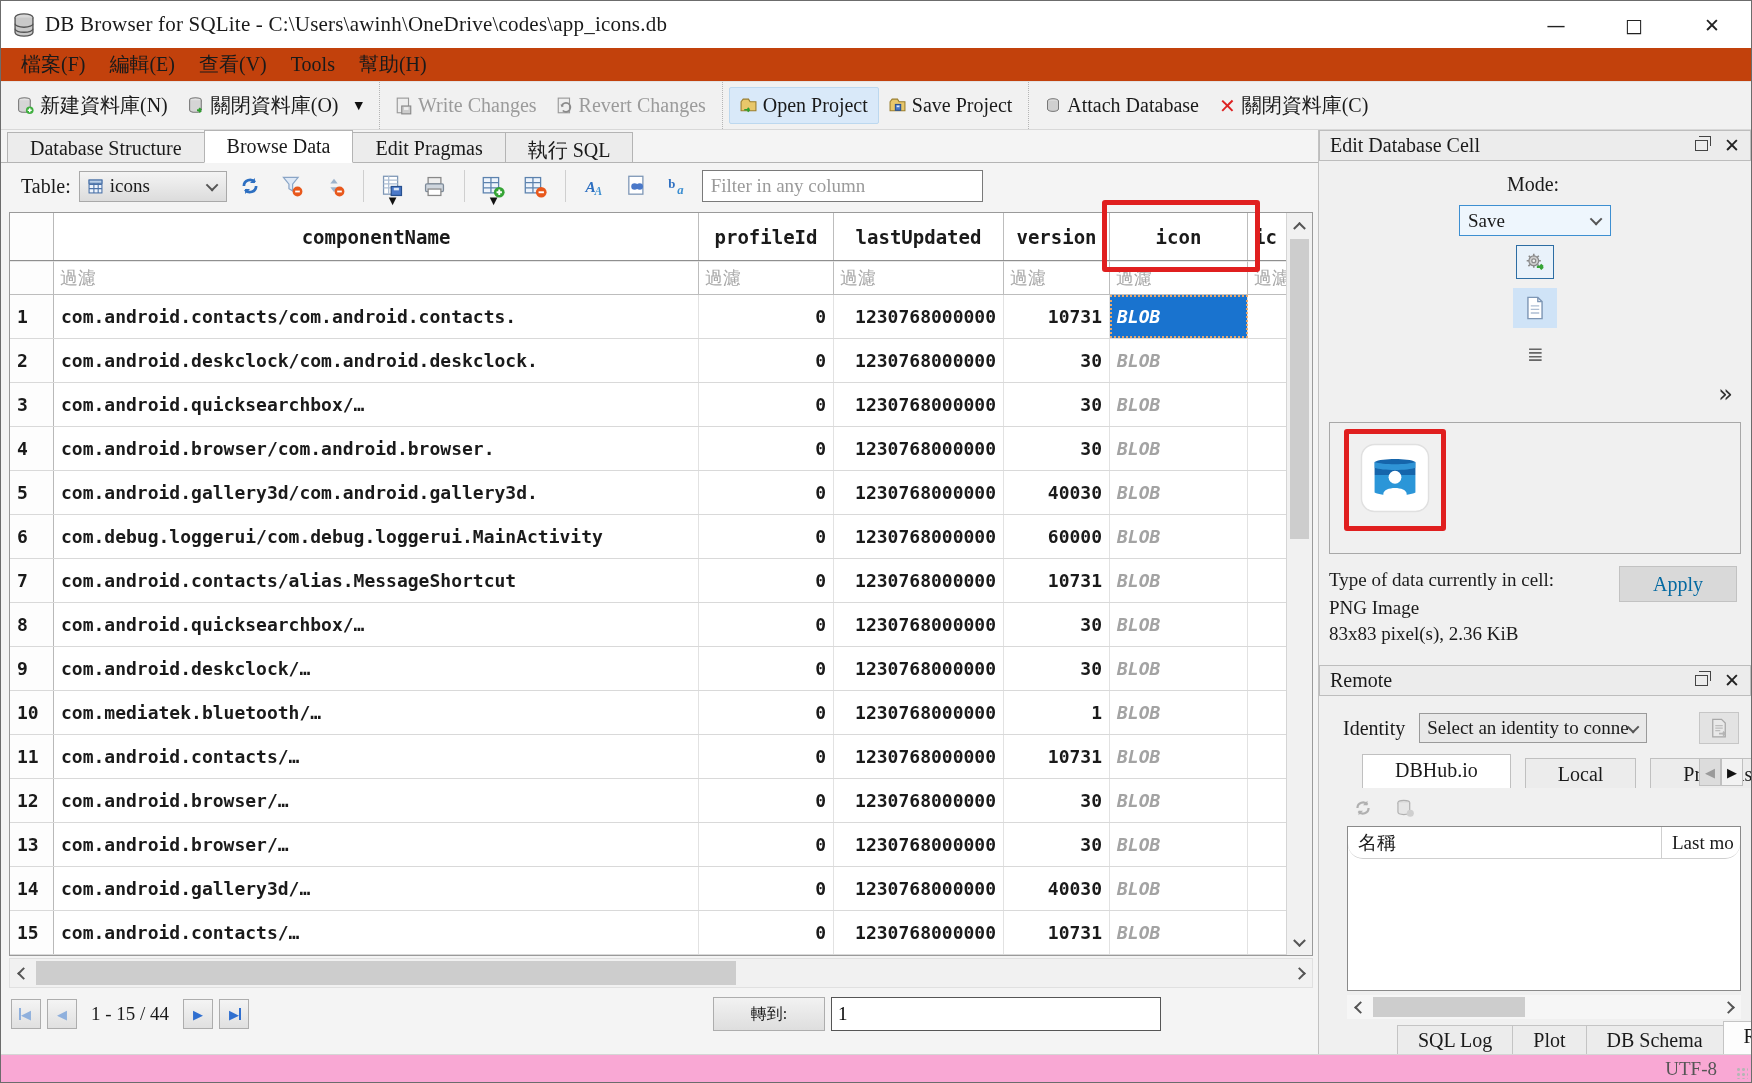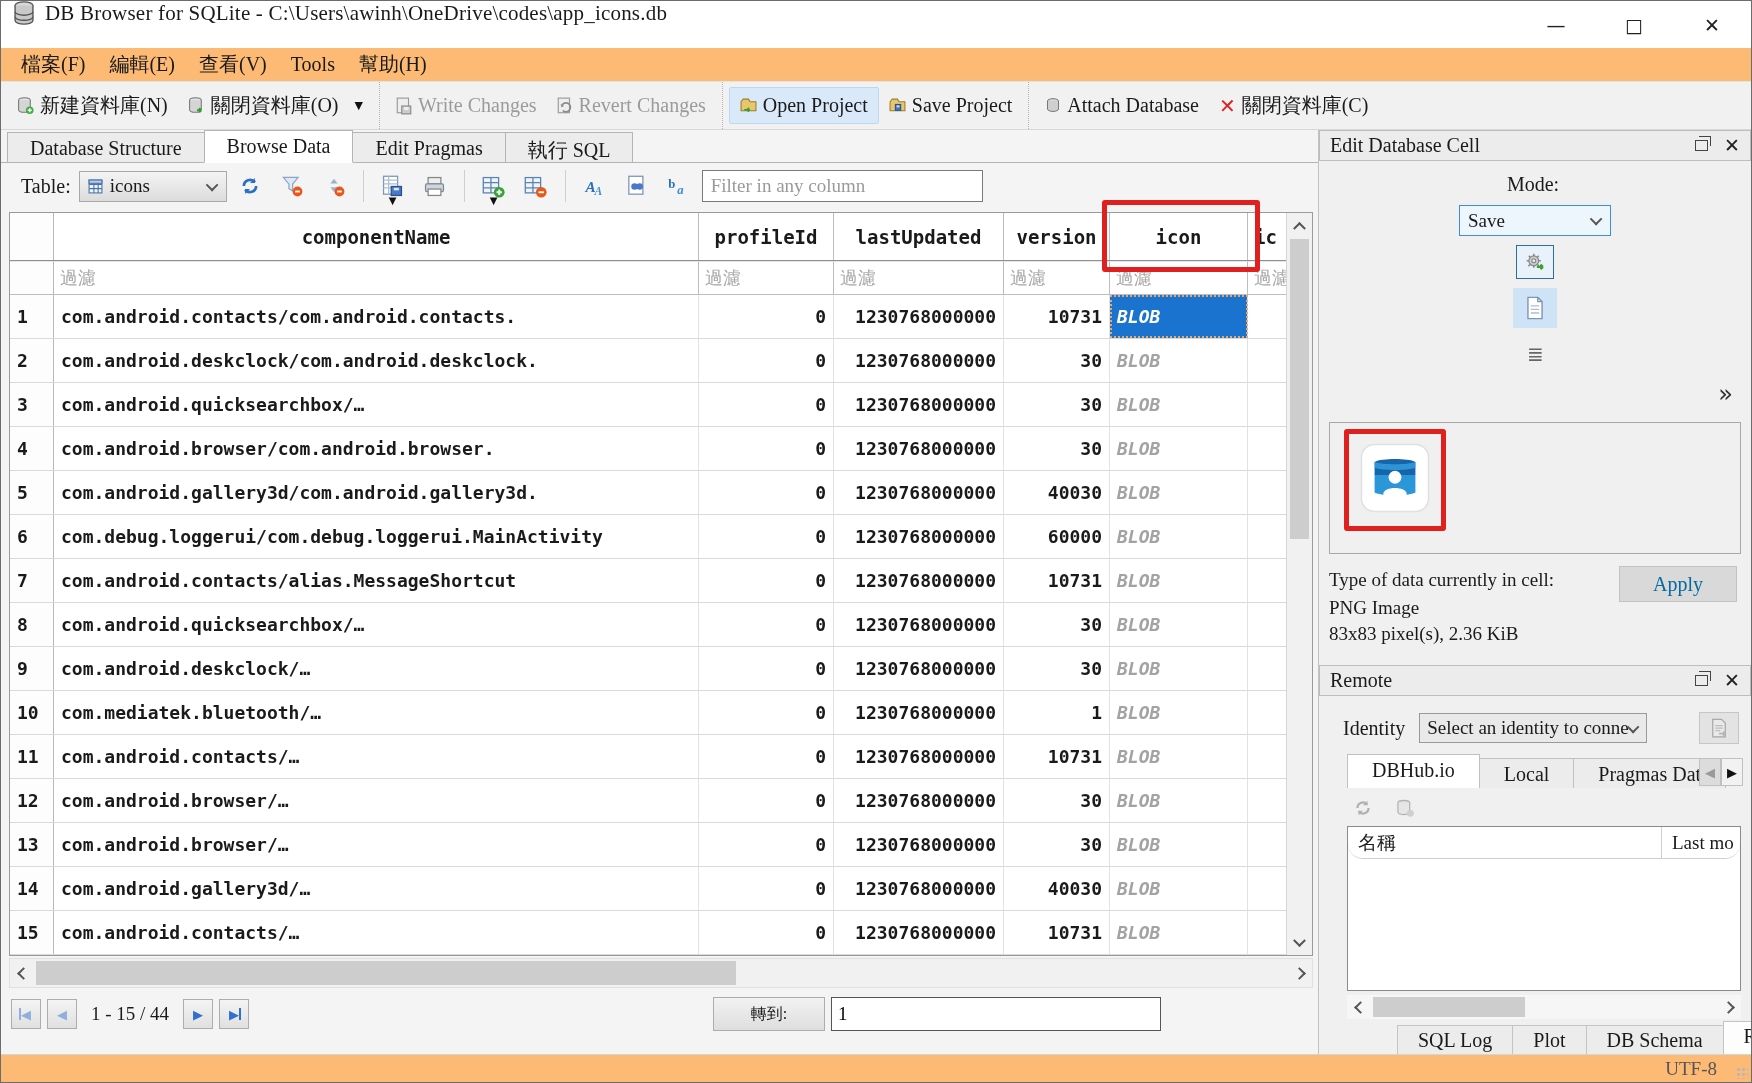--- a/index.html
+++ b/index.html
@@ -11,27 +11,27 @@
     border: 1px solid #6c6c6c;
     display: flex; flex-direction: column;
     position: relative;
   }
   :root {
     --sel: #1973cf;
     --red: #e01f1f;
     --hl: #d9e9f9;
   }
   
-  .titlebar { height: 47px; background: #fff; display: flex; flex: none; }
+  .titlebar { height: 47px; background: #fff; display: flex; align-items: center; flex: none; }
   .titlebar .app-ic { margin: 0 10px 0 12px; }
   .title-text { font-size: 21px; letter-spacing: 0.2px; }
   .win-btns { margin-left: auto; display: flex; height: 100%; }
   .win-btn { width: 78px; display: flex; align-items: center; justify-content: center; font-size: 19px; font-family: "DejaVu Sans", sans-serif; color: #222; }
   
-  .menubar { height: 34px; background: #fdba74; display: flex; align-items: center; padding-left: 8px; border-bottom: 1px solid #e3e3e3; flex: none; }
+  .menubar { height: 34px; background: #c2410c; display: flex; align-items: center; padding-left: 8px; border-bottom: 1px solid #e3e3e3; flex: none; }
   .menu-item { font-size: 20px; padding: 2px 12px; }
   
   .toolbar { height: 48px; background: #f1f1f1; border-bottom: 1px solid #d8d8d8; display: flex; align-items: stretch; flex: none; }
   .tgroup { display: flex; align-items: center; padding: 0 6px; border-left: 1px dotted #b5b5b5; }
   .tgroup:first-child { border-left: none; }
   .tbtn { display: flex; align-items: center; gap: 6px; font-size: 20px; padding: 6px 10px; border-radius: 2px; position: relative; white-space: nowrap; }
   .tbtn.hl { background: var(--hl); border: 1px solid #bcd8ef; }
   .tbtn.disabled { color: #9b9b9b; }
   .tbtn .ddown { font-size: 11px; margin-left: 10px; color: #111; font-family: "DejaVu Sans", sans-serif; }
   .x-red { color: #d22; font-weight: bold; font-size: 20px; font-family: "DejaVu Sans", sans-serif; }
@@ -120,21 +120,21 @@
   .cellinfo { display: flex; padding: 12px 10px 0; }
   .cellinfo .txt { font-size: 19px; line-height: 1.45; }
   .apply-btn { margin-left: auto; margin-right: 4px; width: 118px; height: 36px; background: #d9d9d9; border: 1px solid #c2c2c2; color: #0369a1; font-size: 20px; display: flex; align-items: center; justify-content: center; align-self: flex-start; }
   .size-line { padding: 2px 10px 10px; font-size: 19px; }
   
   .remote-body { flex: 1; display: flex; flex-direction: column; min-height: 0; }
   .identity-row { display: flex; align-items: center; gap: 10px; padding: 16px 12px 10px 24px; }
   .id-combo { width: 228px; height: 30px; border: 1px solid #9a9a9a; background: #e9e9e9; display: flex; align-items: center; justify-content: space-between; padding: 0 7px; font-size: 19px; overflow: hidden; white-space: nowrap; }
   .id-btn { margin-left: auto; width: 40px; height: 32px; background: #e3e3e3; border: 1px solid #c6c6c6; display: flex; align-items: center; justify-content: center; }
   .rtabs { display: flex; align-items: flex-end; padding-left: 28px; position: relative; height: 34px; flex: none; overflow: hidden; }
-  .rtab { font-size: 20px; padding: 4px 24px; border: 1px solid #c0c0c0; border-bottom: none; background: #ececec; margin-right: -1px; white-space: nowrap; height: 30px; }
+  .rtab { font-size: 20px; padding: 4px 32px; border: 1px solid #c0c0c0; border-bottom: none; background: #ececec; margin-right: -1px; white-space: nowrap; height: 30px; margin-left: 15px; }
   .rtab.active { background: #fff; height: 34px; z-index: 2; }
   .rtab-scroll { position: absolute; right: 8px; bottom: 2px; display: flex; }
   .rtab-scroll .sc { width: 22px; height: 28px; background: #dcdcdc; border: 1px solid #c0c0c0; display: flex; align-items: center; justify-content: center; font-family: "DejaVu Sans", sans-serif; font-size: 13px; }
   .rtab-scroll .sc.ena { background: #f2f2f2; color: #111; }
   .rtab-scroll .sc.dis { color: #9a9a9a; }
   .rtoolbar { display: flex; gap: 18px; padding: 10px 0 8px 34px; background: #fff; margin: 0 8px 0 28px; border-left: 1px solid #ddd; }
   .rtoolbar { margin: 0; background: transparent; border: none; }
   .rlist { flex: 1; margin: 4px 10px 0 28px; border: 1px solid #8a8a8a; background: #fff; display: flex; flex-direction: column; min-height: 0; }
   .rlist-hdr { display: flex; height: 32px; border-bottom: 1px solid #cfcfcf; flex: none; border-radius: 15px; }
   .rl-h { font-size: 19px; display: flex; align-items: center; padding: 0 10px; white-space: nowrap; overflow: hidden; }
@@ -142,21 +142,21 @@
   .rl-h.last { width: 78px; flex: none; }
   .rlist-body { flex: 1; }
   .rhscroll { height: 24px; margin: 4px 10px 2px 28px; background: #f6f6f6; display: flex; align-items: stretch; flex: none; }
   .rhthumb { width: 152px; margin: 2px 0; background: #cdcdcd; flex: none; }
   .rhspace { flex: 1; }
   
   .dock-tabs { display: flex; align-items: flex-end; height: 33px; padding-left: 6px; flex: none; }
   .dtab { font-size: 20px; padding: 3px 20px; border: 1px solid #c4c4c4; border-bottom: none; background: #ececec; margin-right: -1px; height: 29px; white-space: nowrap; }
   .dtab.active { background: #fdfdfd; height: 33px; z-index: 2; }
   
-  .statusbar { height: 28px; background: #fdba74; border-top: 1px solid #d5d5d5; display: flex; align-items: center; justify-content: flex-end; padding-right: 34px; flex: none; font-size: 19px; color: #555; position: relative; }
+  .statusbar { height: 28px; background: #f9a8d4; border-top: 1px solid #d5d5d5; display: flex; align-items: center; justify-content: flex-end; padding-right: 34px; flex: none; font-size: 19px; color: #555; position: relative; }
   .grip { position: absolute; right: 3px; bottom: 3px; width: 12px; height: 12px;
     background-image: radial-gradient(#b5b5b5 1.3px, transparent 1.6px);
     background-size: 5px 5px; }
   .filler { flex: 1; }
   svg { display: block; }
 </style>
 </head>
 <body>
 
 <div class="titlebar">

